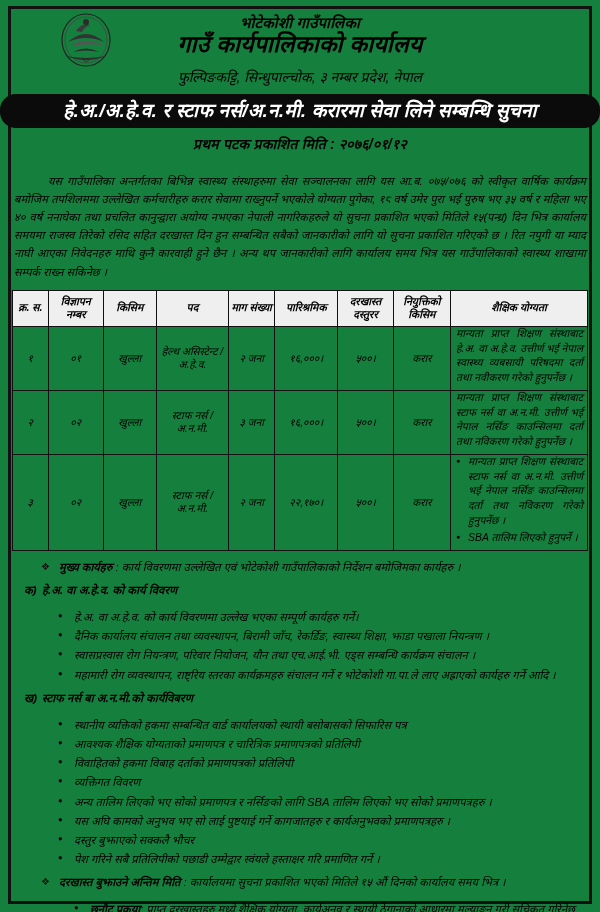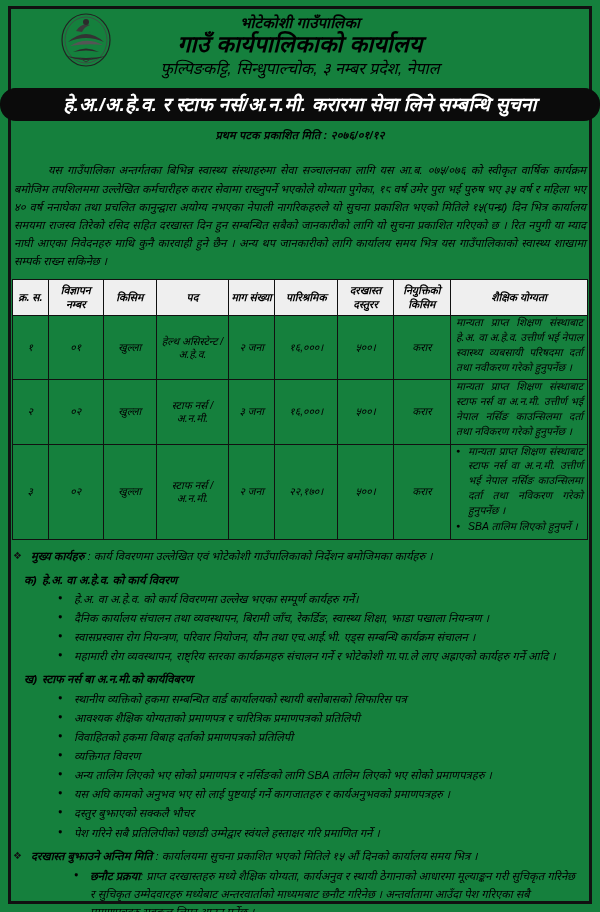--- a/index.html
+++ b/index.html
@@ -59,23 +59,23 @@
     line-height: 1.15;
     letter-spacing: 0.2px;
   }
   .office-name {
     font-size: 23px;
     font-weight: bold;
     line-height: 1.2;
     letter-spacing: 0.3px;
   }
   .address {
-    font-size: 16px;
+    font-size: 14px;
     line-height: 1.3;
-    margin-top: 0;
+    margin-top: 9px;
   }
 
   
   .title-banner {
     margin: 4px -12px 0 -12px;
     background: #0b0b0b;
     color: #ffffff;
     text-align: center;
     padding: 5px 4px 6px 4px;
     border-top: 1px solid #0b0b0b;
@@ -83,21 +83,21 @@
   }
   .title-banner .title-text {
     font-size: 19px;
     font-weight: bold;
     line-height: 1.15;
     letter-spacing: 0.2px;
   }
 
   .pub-date {
     text-align: center;
-    font-size: 11px;
+    font-size: 14px;
     font-weight: bold;
     margin-top: 6px;
     letter-spacing: 0.2px;
   }
 
   .intro {
     font-size: 11.2px;
     line-height: 1.62;
     text-align: justify;
     text-justify: inter-word;
@@ -158,20 +158,21 @@
   
   .section {
     margin-top: 8px;
     font-size: 11.2px;
   }
   .diamond-row {
     position: relative;
     padding-left: 19px;
     line-height: 1.55;
     margin-bottom: 2px;
+    margin-left: 28px;
   }
   .diamond-row::before {
     content: "\2756";
     position: absolute;
     left: 1px;
     top: 0;
     font-size: 10px;
     color: #111111;
   }
   .diamond-row .lead {
@@ -186,21 +187,21 @@
     margin-top: 5px;
   }
   .sub-head .letter {
     position: absolute;
     left: 12px;
     top: 0;
     font-weight: bold;
   }
   ul.dot-list {
     list-style: none;
-    margin: 1px 0 0 0;
+    margin: 9px 0 0 0;
     padding: 0 6px 0 0;
   }
   ul.dot-list > li {
     position: relative;
     padding-left: 62px;
     line-height: 1.62;
     margin-bottom: 1px;
     text-align: left;
   }
   ul.dot-list > li::before {

